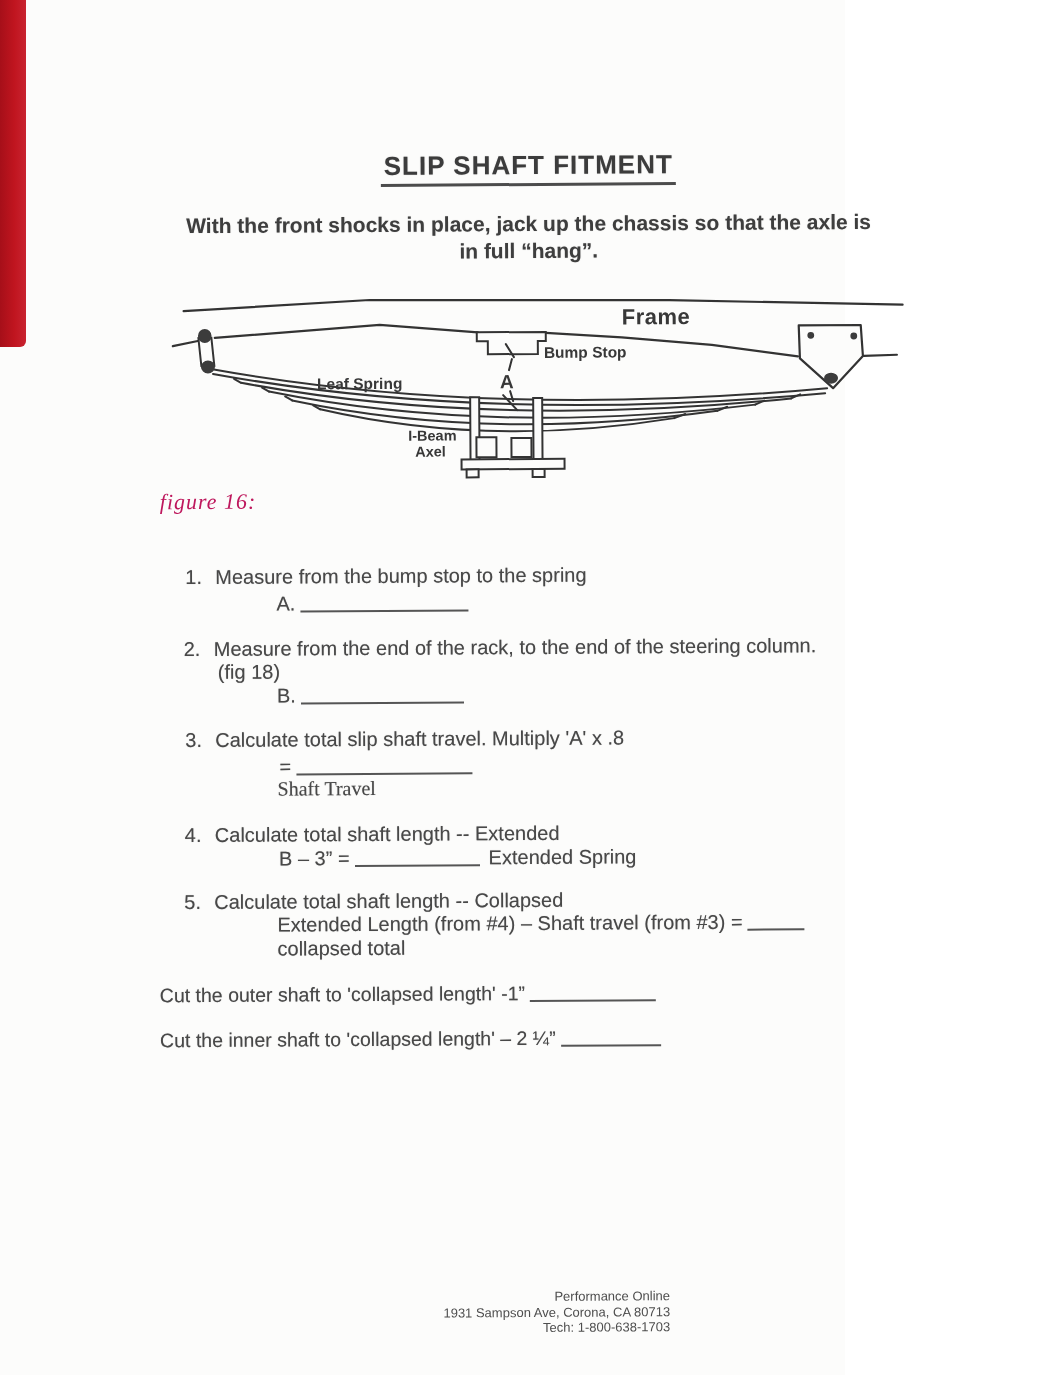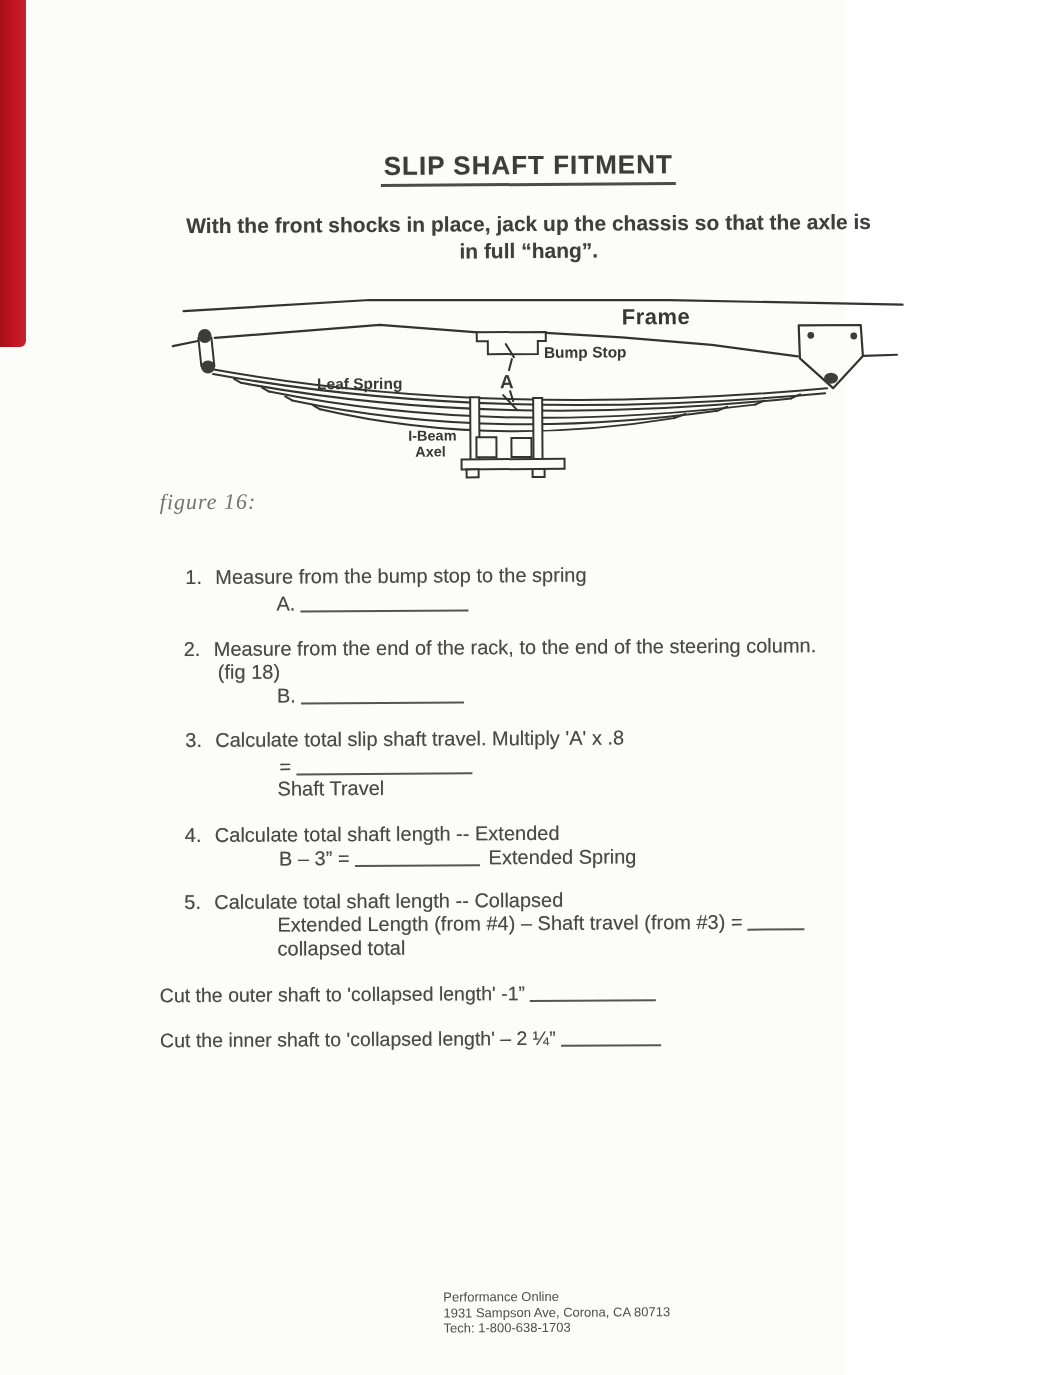--- a/index.html
+++ b/index.html
@@ -35,41 +35,41 @@
     text-shadow:0 0 1px rgba(60,60,60,.35);
   }
   .subtitle{
     position:absolute;left:80px;top:210px;width:903px;text-align:center;
     font-size:21px;font-weight:bold;line-height:27px;color:#3e3e3e;
     text-shadow:0 0 1px rgba(60,60,60,.3);
   }
   .figure-caption{
     position:absolute;left:161px;top:487px;
     font-family:"Liberation Serif", serif;font-style:italic;
-    font-size:22px;color:#737373;letter-spacing:1px;
+    font-size:22px;color:#be185d;letter-spacing:1px;
   }
   .diagram{
     position:absolute;left:172px;top:288px;width:740px;height:200px;
   }
   .step-line{
     position:absolute;font-size:20px;color:#484848;white-space:nowrap;
     text-shadow:0 0 0.8px rgba(70,70,70,.45);
   }
   .num{display:inline-block;width:30px;}
   .blank{
     display:inline-block;height:15px;border-bottom:2px solid #555;
     vertical-align:-2px;margin-left:5px;
   }
   .cutline{
     position:absolute;font-size:19.5px;color:#484848;white-space:nowrap;
     text-shadow:0 0 0.8px rgba(70,70,70,.45);
   }
   .footer{
     position:absolute;left:553px;top:1289px;transform:translateX(-50%);
-    text-align:left;font-size:13px;line-height:15.5px;color:#4e4e4e;
+    text-align:right;font-size:13px;line-height:15.5px;color:#4e4e4e;
     white-space:nowrap;
   }
   svg text{
     font-family:"Liberation Sans", sans-serif;font-weight:bold;fill:#383838;
   }
 </style>
 </head>
 <body>
 
 <div class="page">
@@ -169,21 +169,21 @@
     <div class="step-line" style="left:277px;top:683px;">
       <span>B.</span><span class="blank" style="width:163px;"></span>
     </div>
 
     <div class="step-line" style="left:185px;top:727px;">
       <span class="num">3.</span><span>Calculate total slip shaft travel. Multiply 'A' x .8</span>
     </div>
     <div class="step-line" style="left:279px;top:754px;">
       <span>=</span><span class="blank" style="width:176px;"></span>
     </div>
-    <div class="step-line" style="left:277px;top:776px;">Shaft Travel</div>
+    <div class="step-line" style="left:277px;top:776px;font-family:Liberation Serif, serif;">Shaft Travel</div>
 
     <div class="step-line" style="left:184px;top:822px;">
       <span class="num">4.</span><span>Calculate total shaft length -- Extended</span>
     </div>
     <div class="step-line" style="left:278px;top:846px;">
       <span>B – 3” =</span><span class="blank" style="width:125px;margin-right:9px;"></span><span>Extended Spring</span>
     </div>
 
     <div class="step-line" style="left:183px;top:889px;">
       <span class="num">5.</span><span>Calculate total shaft length -- Collapsed</span>

